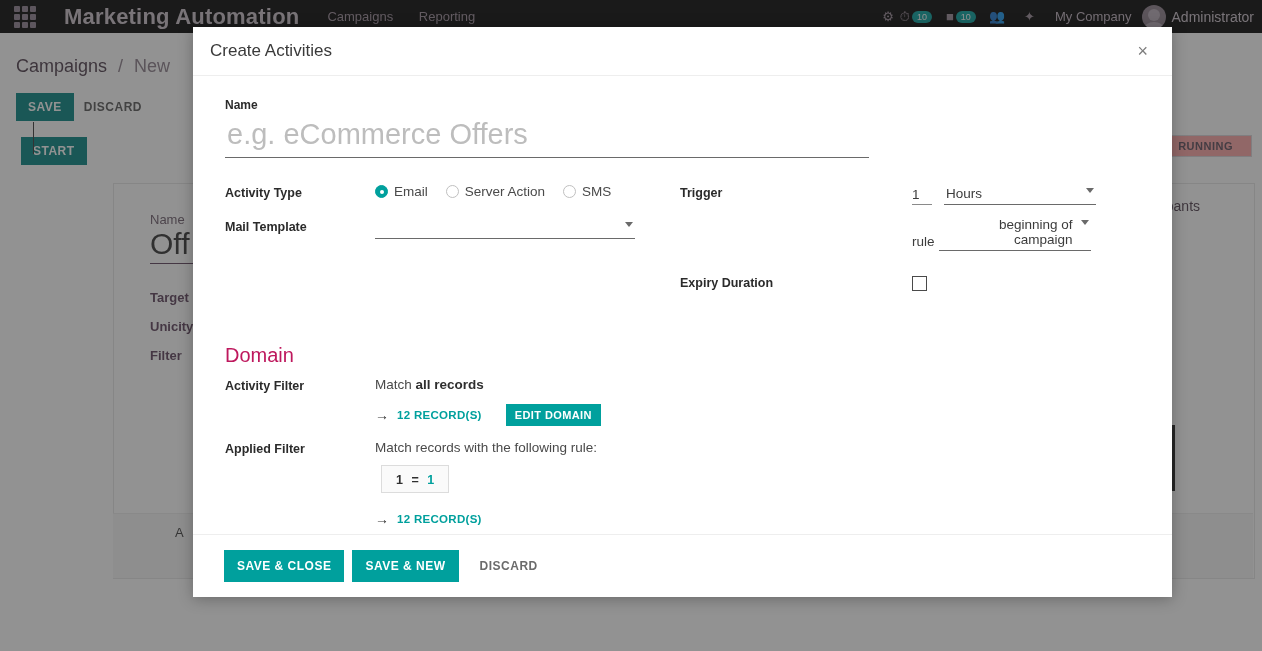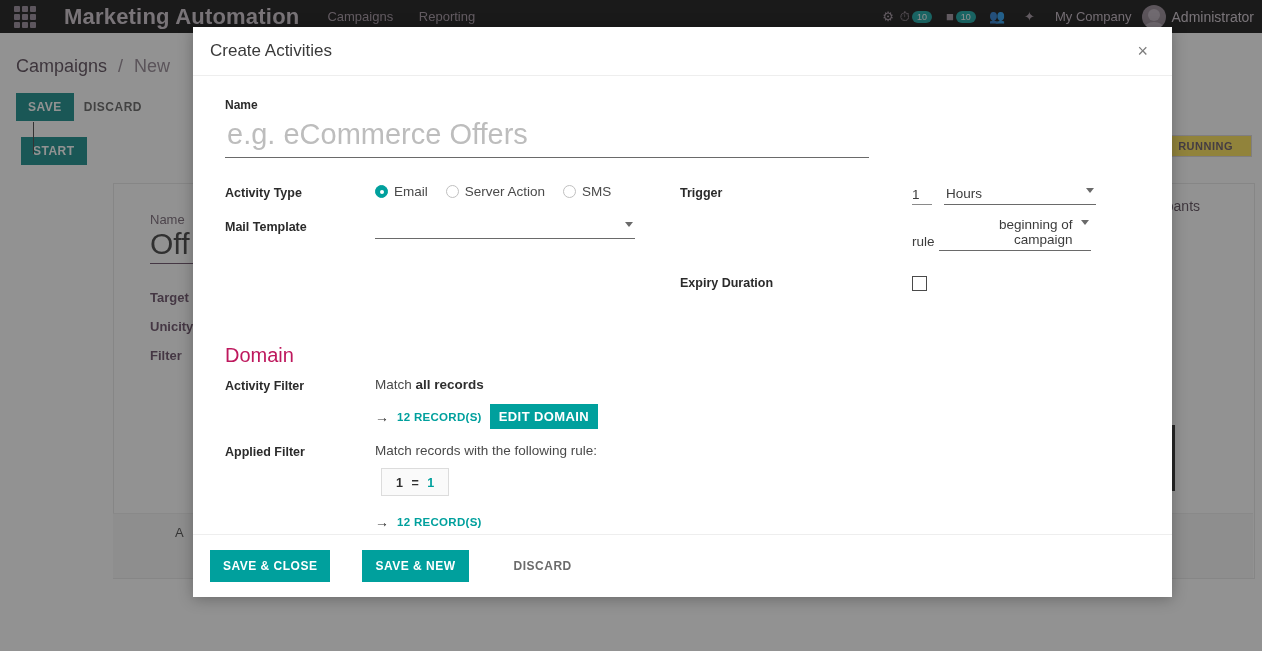--- a/index.html
+++ b/index.html
@@ -40,21 +40,21 @@
   .btn-teal{background:#00837f;color:#fff;border:0;font-size:12px;font-weight:bold;
     letter-spacing:.5px;padding:7px 12px;cursor:pointer;}
   .btn-flat{background:transparent;border:0;color:#555;font-size:12px;font-weight:bold;
     letter-spacing:.5px;padding:7px 10px;cursor:pointer;}
 
   .bg-actions{position:absolute;left:16px;top:93px;display:flex;align-items:center;}
   .bg-start{position:absolute;left:21px;top:137px;}
 
   .bg-status{position:absolute;right:10px;top:135px;display:flex;align-items:center;}
   .stat{position:relative;padding:4px 18px 4px 22px;font-size:11px;font-weight:bold;
-    letter-spacing:.5px;color:#5a4a58;background:#fde047;border:1px solid #d8d4d8;margin-left:-1px;}
+    letter-spacing:.5px;color:#5a4a58;background:#fca5a5;border:1px solid #d8d4d8;margin-left:-1px;}
   .stat.active{color:#3d2d3b;background:#ded9de;}
 
   .bg-sheet{position:absolute;left:113px;top:183px;width:1140px;height:394px;
     background:#fff;border:1px solid #e6e6e6;}
   .bg-form{padding:28px 0 0 36px;}
   .f-label{color:#5b3f59;font-size:13px;font-weight:bold;margin-bottom:14px;}
   .f-name-label{color:#6b5a69;font-size:13px;font-weight:normal;}
   .f-name-val{font-size:30px;color:#303030;border-bottom:1px solid #5b3f59;display:inline-block;min-width:230px;padding-bottom:2px;}
   .bg-tabs{position:absolute;left:1130px;top:188px;}
   .bg-tab{font-size:14px;color:#4e3d4c;padding:10px 14px;border-bottom:2px solid transparent;}
@@ -120,28 +120,28 @@
   .sel.camp span.txt{width:130px;}
   .chkbox{width:15px;height:15px;border:1px solid #4a4a4a;background:#fff;display:inline-block;
     box-sizing:border-box;margin-top:2px;cursor:pointer;}
 
   .domain-h{font-size:20px;color:#be185d;margin:36px 0 10px 0;}
 
   .m-plain{font-size:13.5px;color:#4a4a4a;}
   .m-plain b{color:#2f2f2f;}
   .reclink{color:#00a09d;font-size:11.5px;font-weight:bold;letter-spacing:.3px;cursor:pointer;}
   .arrowico{color:#333;font-size:14px;margin-right:8px;}
-  .btn-edit{background:#00a09d;color:#fff;border:0;font-size:13px;font-weight:bold;letter-spacing:.4px;
-    padding:5px 9px;margin-left:8px;cursor:pointer;}
+  .btn-edit{background:#00a09d;color:#fff;border:0;font-size:11px;font-weight:bold;letter-spacing:.4px;
+    padding:5px 9px;margin-left:24px;cursor:pointer;}
   .rulebox{display:inline-block;border:1px solid #dcdcdc;background:#fafafa;padding:4px 14px;margin:10px 0 0 6px;}
   .rulebox .k{color:#2f2f2f;font-size:12.5px;font-weight:bold;}
   .rulebox .op{color:#2f2f2f;font-size:12.5px;font-weight:bold;margin:0 4px;}
   .rulebox .v{color:#00a09d;font-size:12.5px;font-weight:bold;}
 
-  .m-foot{flex:0 0 auto;height:62px;border-top:1px solid #eeeeee;display:flex;align-items:center;padding-left:17px;gap:24px;}
+  .m-foot{flex:0 0 auto;height:62px;border-top:1px solid #eeeeee;display:flex;align-items:center;padding-left:31px;}
   .fbtn{background:#00a09d;color:#fff;border:0;font-size:12px;font-weight:bold;letter-spacing:.5px;
     padding:9px 13px;margin-right:8px;cursor:pointer;}
   .fbtn.ghost{background:transparent;color:#6b6b6b;}
 </style>
 </head>
 <body>
 
 <div id="bg-app">
 
   <div class="bg-topbar">

